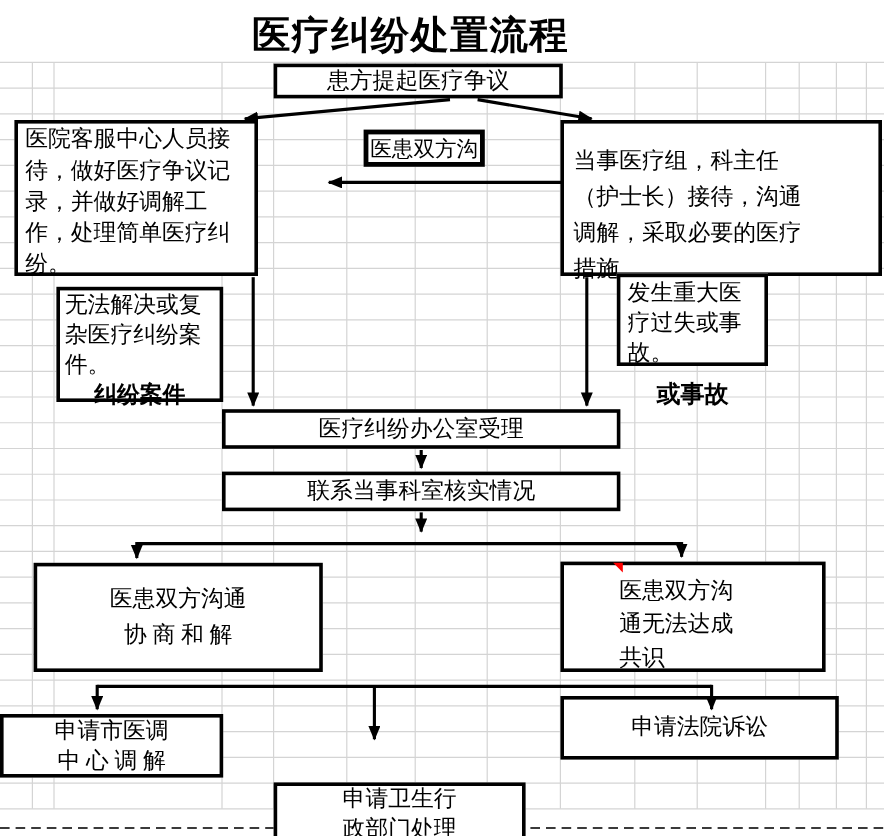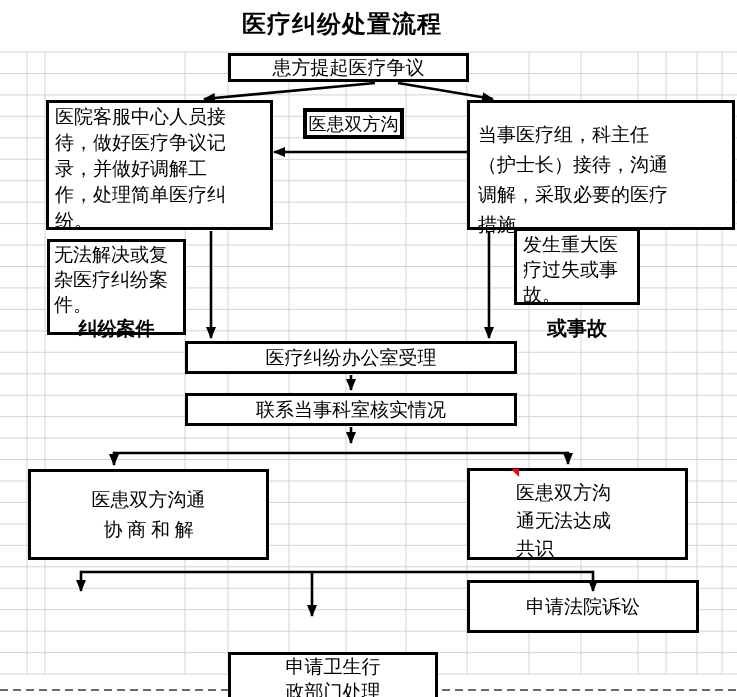--- a/index.html
+++ b/index.html
@@ -1,26 +1,26 @@
 <!DOCTYPE html>
 <html><head>
 <meta charset="utf-8">
 <style>
   html,body{margin:0;padding:0;background:#fff;}
   #stage{position:relative;width:737px;height:697px;background:#ffffff;overflow:hidden;
          font-family:"Liberation Serif","DejaVu Serif",serif;color:#000;}
   svg.layer{position:absolute;left:0;top:0;width:737px;height:697px;pointer-events:none;}
   .title{position:absolute;top:8px;left:0;width:684px;text-align:center;
-         font-size:24px;font-weight:bold;letter-spacing:1px;}
+         font-size:32px;font-weight:bold;letter-spacing:1px;}
   .box{position:absolute;background:#fff;border:3px solid #000;box-sizing:border-box;
        font-size:19px;line-height:26px;white-space:pre-line;word-break:break-all;}
   .ctr{display:flex;align-items:center;justify-content:center;text-align:center;}
   .blabel{position:absolute;font-weight:bold;text-align:center;font-size:19px;}
   #box-start{left:228px;top:53px;width:241px;height:29px;}
-  #box-service{left:46px;top:100px;width:227px;height:130px;padding:1px 2px 0 6px;}
+  #box-service{left:12px;top:100px;width:203px;height:130px;padding:1px 2px 0 6px;}
   #box-nosolve{left:303px;top:108px;width:101px;height:31px;border-width:4px;font-size:18px;}
   #box-medteam{left:467px;top:100px;width:268px;height:130px;padding:17px 2px 0 8px;line-height:30px;}
   #box-complex{left:47px;top:239px;width:139px;height:96px;padding:0 2px 0 4px;line-height:25px;}
   #box-fault{left:514px;top:228px;width:126px;height:77px;padding:1px 10px 0 6px;line-height:25px;}
   #box-office{left:185px;top:341px;width:332px;height:33px;}
   #box-verify{left:185px;top:393px;width:332px;height:33px;}
   #box-negotiate{left:28px;top:469px;width:241px;height:91px;line-height:30px;}
   #box-noconsensus{left:467px;top:468px;width:221px;height:92px;padding:8px 2px 0 46px;line-height:28px;}
   #box-mediation{left:0px;top:595px;width:186px;height:53px;line-height:25px;}
   #box-health{left:228px;top:620px;width:210px;height:54px;line-height:25px;margin-top:32px;}
@@ -102,20 +102,22 @@
   <div class="box" id="box-fault">发生重大医
 疗过失或事
 故。</div>
   <div class="box ctr" id="box-office">医疗纠纷办公室受理</div>
   <div class="box ctr" id="box-verify">联系当事科室核实情况</div>
   <div class="box ctr" id="box-negotiate">医患双方沟通
 协 商 和 解</div>
   <div class="box" id="box-noconsensus">医患双方沟
 通无法达成
 共识</div>
+  <div class="box ctr" id="box-mediation">申请市医调
+中 心 调 解</div>
   <div class="box ctr" id="box-health">申请卫生行
 政部门处理</div>
   <div class="box ctr" id="box-court">申请法院诉讼</div>
 
   <div class="blabel" id="label-dispute">纠纷案件</div>
   <div class="blabel" id="label-accident">或事故</div>
 
   <div id="comment-marker"></div>
 
   <svg class="layer" viewBox="0 0 737 697">

